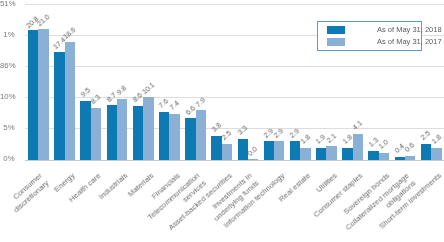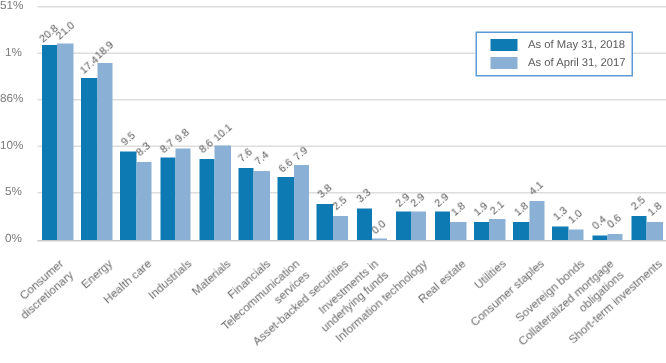--- a/index.html
+++ b/index.html
@@ -11,21 +11,21 @@
   .ytick{position:absolute;font-size:7.8px;color:#7a7a7a;text-align:right;width:14.6px;line-height:8px;}
   .bar{position:absolute;}
   .dlabel{position:absolute;font-size:7.1px;color:#5a5a5a;white-space:nowrap;
           transform-origin:50% 50%;transform:translate(-50%,-50%) rotate(-41.5deg);line-height:7.1px;}
   .xlabel{position:absolute;font-size:7.75px;color:#6d6d6d;white-space:nowrap;
           transform-origin:100% 0%;transform:rotate(-41.5deg);text-align:right;line-height:10px;}
   .xline{}
   #legend{position:absolute;border:1px solid #5b9bd5;background:#fff;box-sizing:border-box;}
   .legrow{position:absolute;}
   .swatch{position:absolute;}
-  .legtext{position:absolute;font-size:7.5px;color:#5a5a5a;white-space:nowrap;line-height:8px;}
+  .legtext{position:absolute;font-size:7.5px;color:#5a5a5a;white-space:nowrap;line-height:8px;margin-left:25px;}
 </style>
 </head>
 <body>
 
 <div id="chart">
   <div id="grid">
       <div class="gridline" style="left: 25px; width: 419px; top: 4.4px;"></div>
       <div class="gridline" style="left: 25px; width: 419px; top: 35.4px;"></div>
       <div class="gridline" style="left: 25px; width: 419px; top: 66.4px;"></div>
       <div class="gridline" style="left: 25px; width: 419px; top: 97.4px;"></div>
@@ -162,16 +162,16 @@
         <div class="xline">Short-term investments</div>
       </div>
     </div>
   <div id="legend" style="left: 316.5px; top: 21px; width: 105px; height: 29.6px;">
       <div class="legrow">
         <div class="swatch" style="left: 9.6px; top: 3.7px; width: 18.1px; height: 8.2px; background: rgb(13, 122, 180);"></div>
         <div class="legtext" style="left: 34.6px; top: 3.9px;">As of May 31, 2018</div>
       </div>
       <div class="legrow">
         <div class="swatch" style="left: 9.6px; top: 15.8px; width: 18.1px; height: 8.2px; background: rgb(139, 176, 214);"></div>
-        <div class="legtext" style="left: 34.6px; top: 16px;">As of April 31, 2017</div>
+        <div class="legtext" style="left: 34.6px; top: 16px;">As of May 31, 2017</div>
       </div>
     </div>
 </div>
 
 </body></html>

